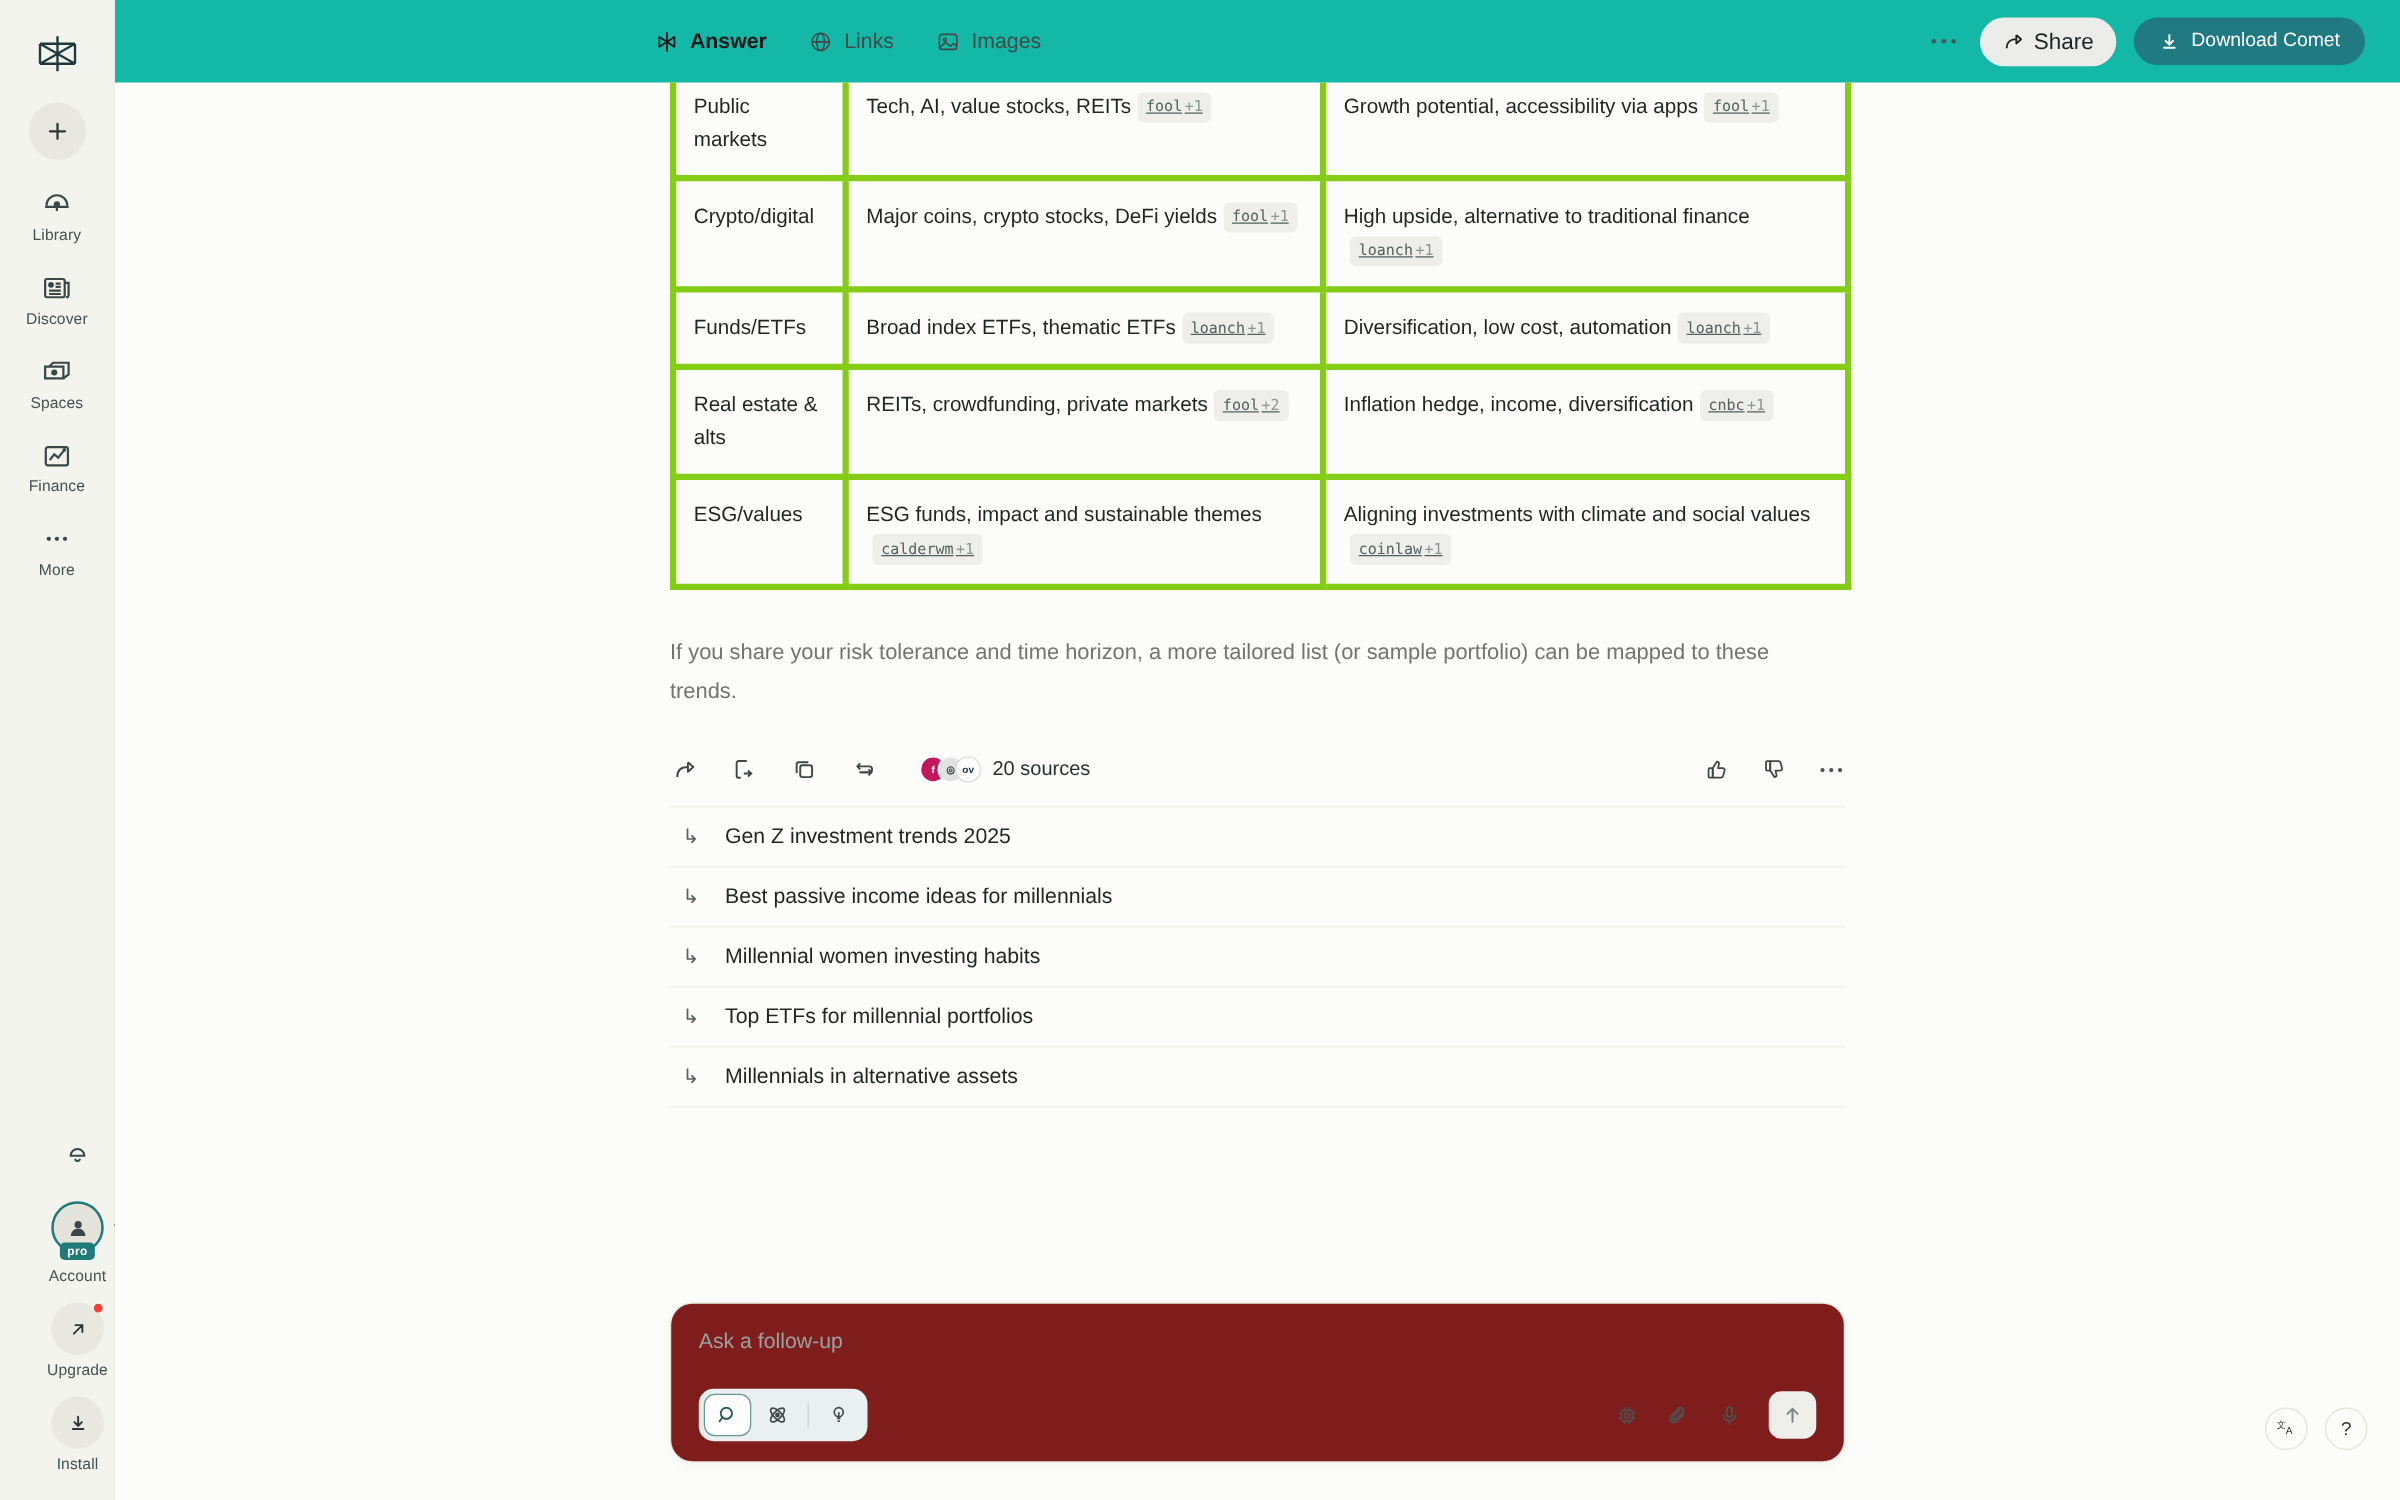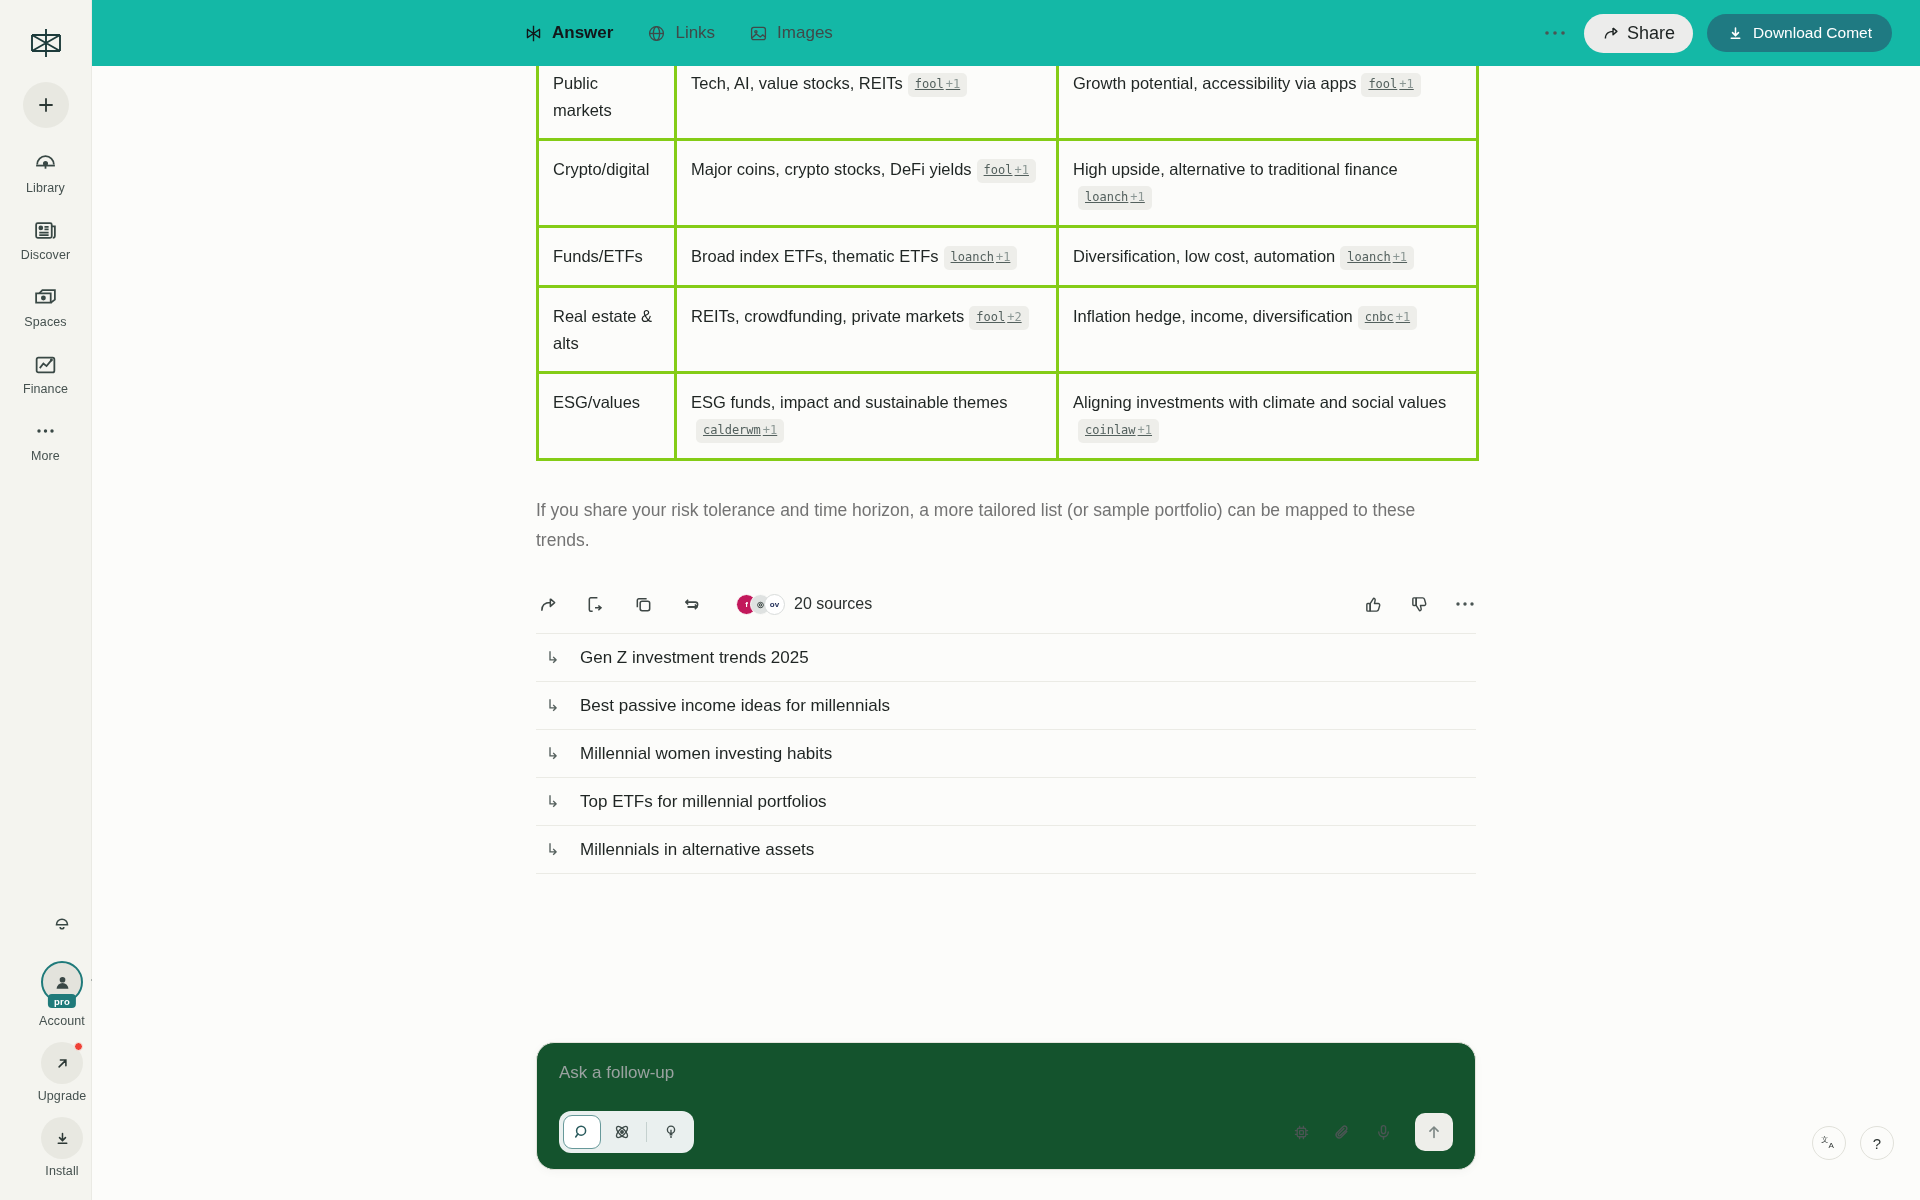--- a/index.html
+++ b/index.html
@@ -107,21 +107,21 @@
     overflow: hidden;
   }
   .col { width: 940px; margin: 0 auto; padding-left: 0px; }
 
   table.trend-table {
     width: 940px; border-collapse: collapse;
     margin-top: -14px;
     table-layout: fixed;
   }
   table.trend-table td {
-    border: 3px solid #84cc16;
+    border: 5px solid #84cc16;
     padding: 15px 14px;
     vertical-align: top;
     font-size: 16.5px; line-height: 1.62;
     color: #1f2523;
   }
   table.trend-table td.c1 { width: 138px; }
   table.trend-table td.c2 { width: 382px; }
   table.trend-table td.c3 { width: 420px; }
   .row-clip td { padding-top: 0; height: 52px;}
 
@@ -178,21 +178,21 @@
     font-size: 17px; color: #1f2523;
   }
   .related-item:last-child { border-bottom: 1px solid #ebebe5; }
   .arrow-ico { color: #55605d; font-size: 16px; width: 16px; }
 
   
   .askbox {
     position: absolute; left: 50%; transform: translateX(-50%);
     bottom: 30px;
     width: 940px; height: 128px;
-    background: #14532d;
+    background: #7f1d1d;
     border: 1px solid #e4e4dd;
     border-radius: 18px;
     box-shadow: 0 2px 10px rgba(0,0,0,0.035);
     padding: 20px 22px 16px 22px;
     display: flex; flex-direction: column;
   }
   .ask-placeholder { font-size: 17px; color: #9aa2a0; }
   .ask-bottom { margin-top: auto; display: flex; align-items: center; }
   .mode-group {
     display: flex; align-items: center;

